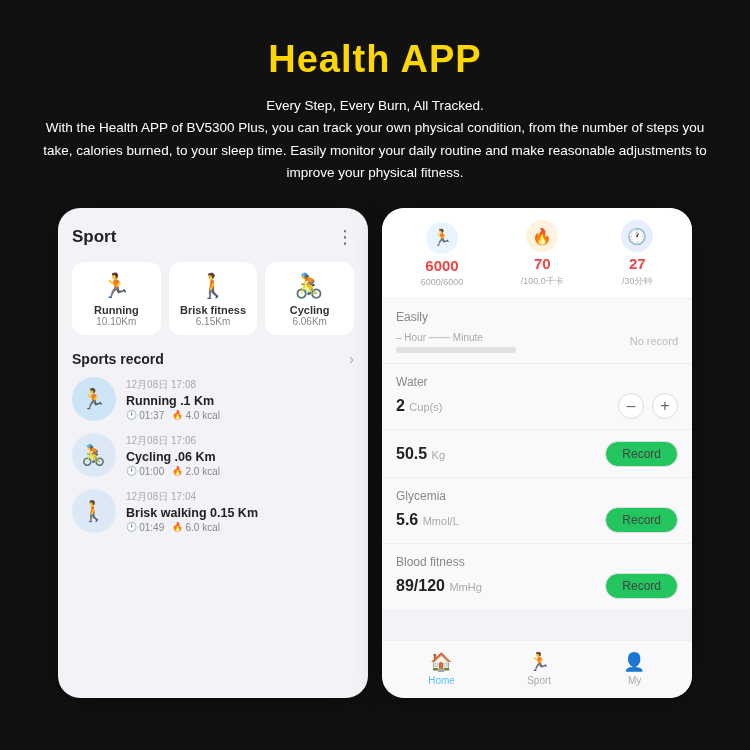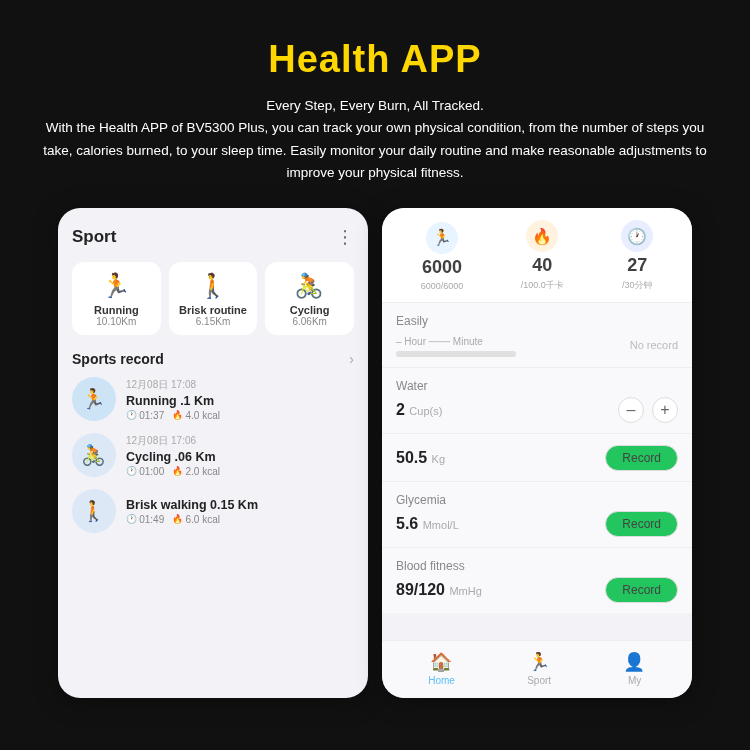--- a/index.html
+++ b/index.html
@@ -165,21 +165,21 @@
     }
     .stat-circle-icon {
       width: 32px; height: 32px;
       border-radius: 50%;
       display: flex; align-items: center; justify-content: center;
       font-size: 16px;
     }
     .stat-circle-icon.steps { background: #e8f4ff; color: #5bc0f8; }
     .stat-circle-icon.calories { background: #fff3e0; color: #f77f3a; }
     .stat-circle-icon.time { background: #e8eeff; color: #7b8ef7; }
-    .stat-circle-value { font-size: 18px; font-weight: 700; color: #404040; }
+    .stat-circle-value { font-size: 15px; font-weight: 700; color: #ef4444; }
     .stat-circle-sub { font-size: 9px; color: #aaa; }
 
     .health-items-list {
       flex: 1;
       padding: 0 0 0 0;
       overflow: hidden;
     }
     .health-item {
       padding: 11px 14px 10px 14px;
       border-bottom: 1px solid #eee;
@@ -295,21 +295,21 @@
       </div>
 
       <div class="sport-icons-row">
         <div class="sport-icon-card">
           <div class="sport-icon-symbol">🏃</div>
           <div class="sport-icon-label">Running</div>
           <div class="sport-icon-dist">10.10Km</div>
         </div>
         <div class="sport-icon-card">
           <div class="sport-icon-symbol">🚶</div>
-          <div class="sport-icon-label">Brisk routine</div>
+          <div class="sport-icon-label">Brisk fitness</div>
           <div class="sport-icon-dist">6.15Km</div>
         </div>
         <div class="sport-icon-card">
           <div class="sport-icon-symbol">🚴</div>
           <div class="sport-icon-label">Cycling</div>
           <div class="sport-icon-dist">6.06Km</div>
         </div>
       </div>
 
       <div class="sports-record-header">
@@ -349,20 +349,21 @@
               <span class="stat-dot-orange">🔥</span>
               <span>2.0 kcal</span>
             </span>
           </div>
         </div>
       </div>
 
       <div class="record-item">
         <div class="record-avatar walking">🚶</div>
         <div class="record-info">
+          <div class="record-date">12月08日 17:04</div>
           <div class="record-name">Brisk walking 0.15 Km</div>
           <div class="record-stats">
             <span class="record-stat">
               <span class="stat-dot-blue">🕐</span>
               <span>01:49</span>
             </span>
             <span class="record-stat">
               <span class="stat-dot-orange">🔥</span>
               <span>6.0 kcal</span>
             </span>
@@ -375,21 +376,21 @@
     <div class="phone-right">
 
       <div class="top-stats-bar">
         <div class="stat-circle">
           <div class="stat-circle-icon steps">🏃</div>
           <div class="stat-circle-value">6000</div>
           <div class="stat-circle-sub">6000/6000</div>
         </div>
         <div class="stat-circle">
           <div class="stat-circle-icon calories">🔥</div>
-          <div class="stat-circle-value">40</div>
+          <div class="stat-circle-value">70</div>
           <div class="stat-circle-sub">/100.0千卡</div>
         </div>
         <div class="stat-circle">
           <div class="stat-circle-icon time">🕐</div>
           <div class="stat-circle-value">27</div>
           <div class="stat-circle-sub">/30分钟</div>
         </div>
       </div>
 
       <div class="health-items-list">

